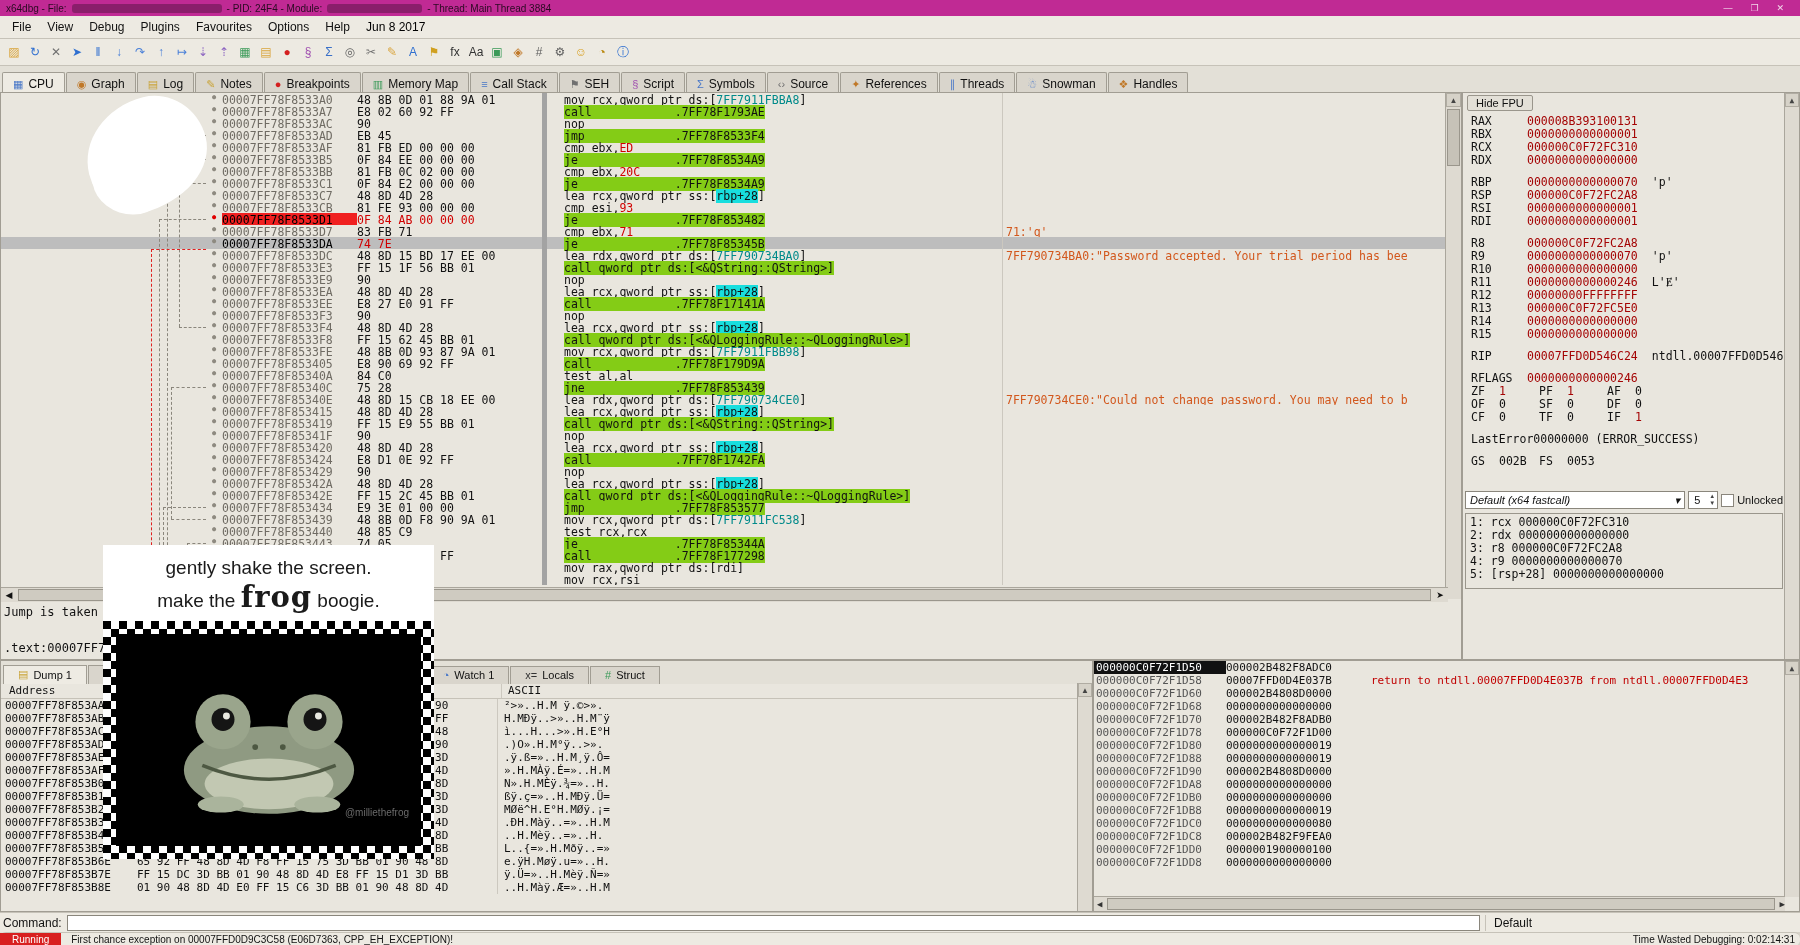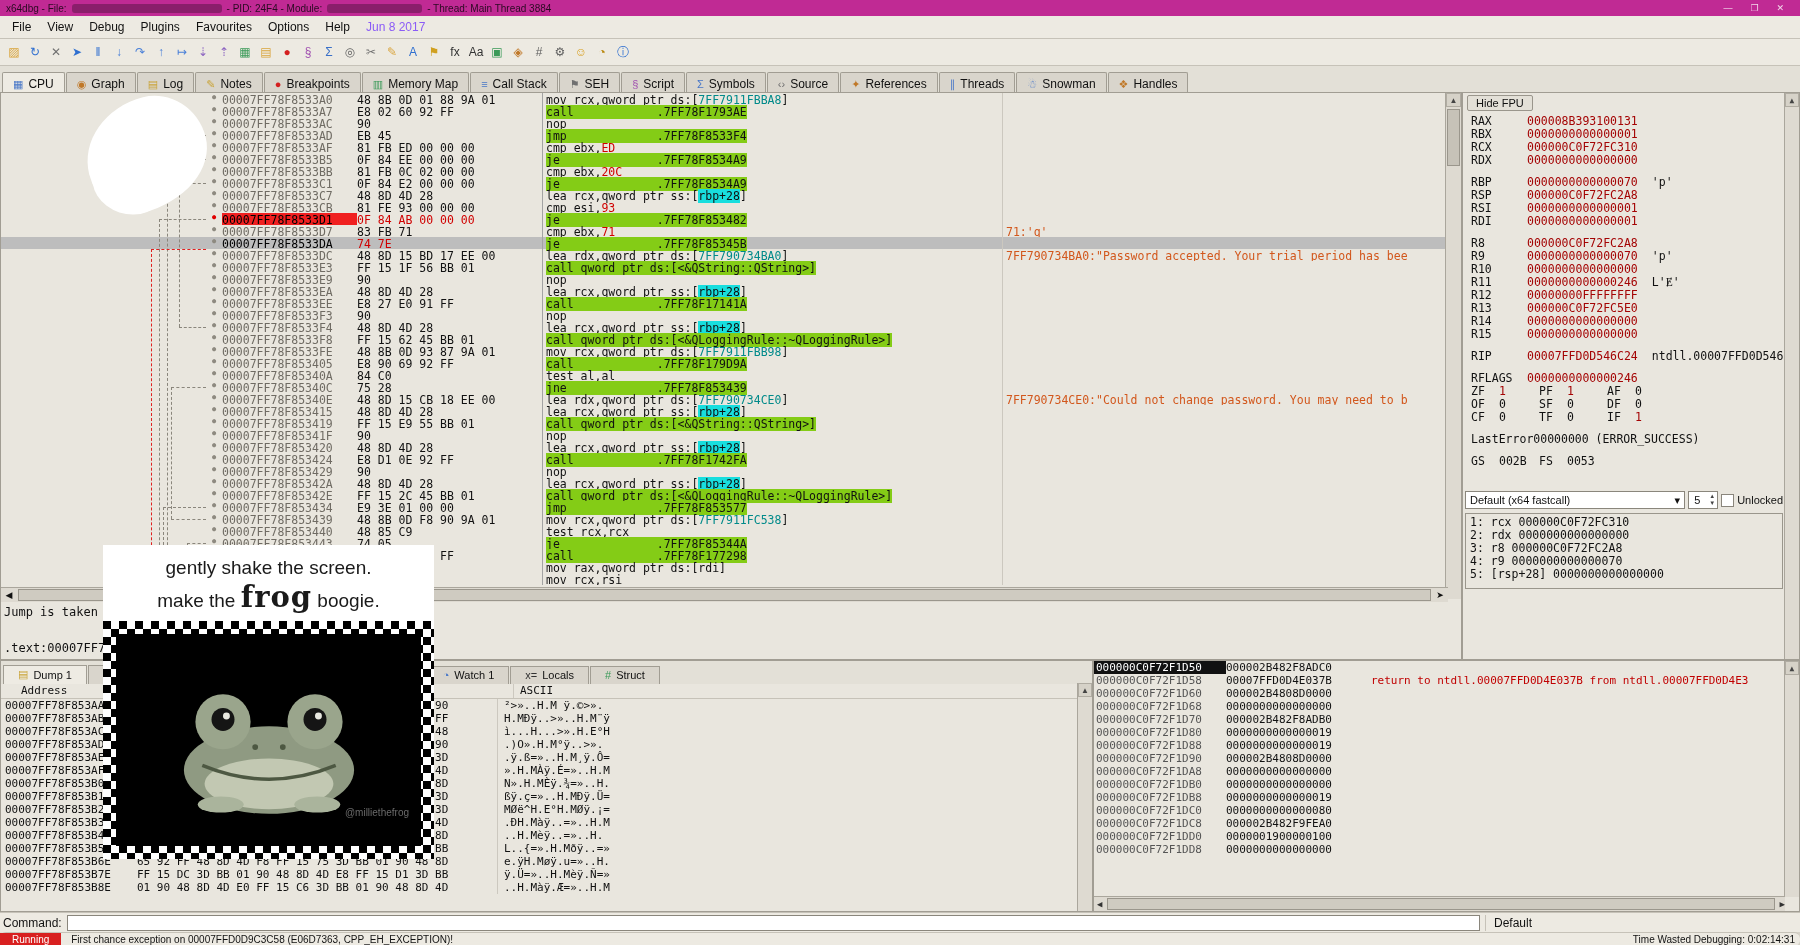--- a/index.html
+++ b/index.html
@@ -9,21 +9,21 @@
   
   .titlebar{height:16px;background:#c02a94;display:flex;align-items:center;padding:0 6px;
             color:#2a0a22;font-size:10px;gap:5px;}
   .redact{display:inline-block;height:9px;border-radius:3px;background:#8a1e6b;}
   .r1{width:150px}.r2{width:95px}
   .winbtns{margin-left:auto;display:flex;gap:18px;color:#f2d9ea;font-size:9px;padding-right:10px;}
 
   
   .menubar{height:22px;background:#edeae2;border-bottom:1px solid #c6c2b8;display:flex;align-items:center;padding:0 4px;}
   .mitem{padding:2px 8px;}
-  .builddate{color:#8b5cf6;margin-left:8px;}
+  .builddate{color:#000000;margin-left:8px;}
 
   
   .toolbar{height:26px;background:#edeae2;border-bottom:1px solid #c6c2b8;display:flex;align-items:center;padding:0 4px;gap:1px;}
   .tbi{width:20px;height:20px;display:flex;align-items:center;justify-content:center;font-size:12px;border-radius:2px;}
 
   
   .tabsbar{height:28px;background:#e3e0d7;display:flex;align-items:flex-end;padding:2px 2px 0;}
   .tab{display:flex;align-items:center;gap:5px;padding:4px 10px 5px;border:1px solid #a19d93;border-bottom:none;
        background:#d9d5cc;font-size:12px;margin-right:1px;border-radius:2px 2px 0 0;}
   .tab.active{background:#eeebe3;}
@@ -31,21 +31,21 @@
 
   
   .main{position:absolute;top:92px;left:0;width:1800px;height:568px;display:flex;}
   .disasm{width:1462px;position:relative;background:#e9e6de;border:1px solid #a19d93;box-sizing:border-box;}
   .dz{position:absolute;top:0;left:0;right:15px;height:492px;overflow:hidden;}
   .drow{display:flex;height:12px;line-height:12px;font:11.5px "DejaVu Sans Mono",monospace;white-space:pre;}
   .drow .jl{width:205px;flex:0 0 auto;}
   .drow .dot{width:16px;color:#8e8a80;font-size:7px;text-align:center;flex:0 0 auto;}
   .drow .addr{width:135px;color:#6f6b63;flex:0 0 auto;}
   .drow .bytes{width:185px;flex:0 0 auto;}
-  .drow .instr{width:460px;flex:0 0 auto;border-left:1px solid #a3a3a3;padding-left:3px;box-sizing:border-box;}
+  .drow .instr{width:460px;flex:0 0 auto;border-left:5px solid #a3a3a3;padding-left:17px;box-sizing:border-box;}
   .drow .cmt{flex:1;border-left:1px solid #ccc8bf;padding-left:3px;color:#d2571c;overflow:hidden;}
   .drow.sel{background:#bdbdbd;}
   .drow.sel .addr{color:#000;}
   .drow.bp .addr{background:#f02020;color:#000;}
   .drow.bp .dot{color:#e00000;}
   .yhl{background:#84cc16;}
   .chl{background:#18dede;}
   .taddr{color:#008a8a;}
   .imm{color:#d00000;}
   .bytes.bred{color:#d00000;}
@@ -80,36 +80,36 @@
   .rv{color:#a40404;}
   .rv.blk{color:#111;}
   .rx{color:#111;padding-left:14px;}
   .rsp{height:9px;}
   .fv1{color:#a40404;display:inline-block;min-width:40px;}
   .fv0{color:#111;display:inline-block;min-width:40px;}
   .regsb{position:absolute;top:0;right:0;width:14px;bottom:0;background:#dedad1;border-left:1px solid #aaa69c;}
 
   .ccbar{position:absolute;top:396px;left:2px;right:16px;height:22px;display:flex;align-items:center;gap:3px;
          font-family:"Liberation Sans",sans-serif;font-size:11px;}
-  .combo{flex:1;background:#fff;border:1px solid #8a867c;height:18px;display:flex;align-items:center;padding:0 4px;justify-content:space-between;box-sizing:border-box;}
+  .combo{flex:1;background:#fff;border:1px solid #8a867c;height:18px;display:flex;align-items:center;padding:0 4px;justify-content:space-between;box-sizing:border-box;font-style:italic;}
   .spin{width:30px;height:18px;background:#fff;border:1px solid #8a867c;display:flex;align-items:center;padding-left:5px;position:relative;box-sizing:border-box;}
   .spin .ud{position:absolute;right:2px;top:1px;font-size:6px;line-height:7px;color:#444;}
   .chk{width:11px;height:11px;background:#fff;border:1px solid #8a867c;flex:0 0 auto;}
   .argbox{position:absolute;top:420px;left:2px;right:16px;height:76px;border:1px solid #9a968c;background:#e9e6de;padding:2px 4px;box-sizing:border-box;}
   .argrow{height:13px;line-height:13px;white-space:pre;}
 
   
   .bottom{position:absolute;top:660px;left:0;width:1800px;height:252px;display:flex;}
   .dumpside{width:1093px;position:relative;border:1px solid #a19d93;box-sizing:border-box;background:#e9e6de;}
   .dtabs{height:22px;display:flex;align-items:flex-end;background:#e3e0d7;padding:1px 2px 0;}
   .dtab{display:flex;align-items:center;gap:5px;padding:2px 14px 3px;border:1px solid #a19d93;border-bottom:none;
         background:#d9d5cc;font-size:11px;margin-right:1px;}
   .dtab.active{background:#eeebe3;}
   .dhead{height:14px;font:11px "DejaVu Sans Mono",monospace;display:flex;border-bottom:1px solid #c6c2b8;}
-  .dhead .ha{width:132px;padding-left:20px;flex:0 0 auto;}
+  .dhead .ha{width:132px;padding-left:8px;flex:0 0 auto;}
   .dhead .hh{width:360px;flex:0 0 auto;}
   .dhead .hasc{padding-left:6px;border-left:1px solid #ccc8bf;}
   .dumprows{font:11px "DejaVu Sans Mono",monospace;}
   .dr{height:13px;line-height:13px;display:flex;white-space:pre;}
   .dr .da{width:132px;padding-left:4px;flex:0 0 auto;}
   .dr .dh{width:360px;flex:0 0 auto;}
   .dr .dasc{padding-left:6px;border-left:1px solid #ccc8bf;}
   .dsbv{position:absolute;top:22px;right:0;bottom:0;width:14px;background:#dedad1;border-left:1px solid #aaa69c;}
 
   .stackside{flex:1;position:relative;border:1px solid #a19d93;border-left:1px solid #a19d93;box-sizing:border-box;background:#e9e6de;
@@ -472,20 +472,21 @@
 
       </div>
     </div>
     <div class="stackside">
       <div class="srows">
           <div class="sr sel"><span class="sa">000000C0F72F1D50</span><span class="sv">000002B482F8ADC0</span><span class="sc"></span></div>
           <div class="sr"><span class="sa">000000C0F72F1D58</span><span class="sv">00007FFD0D4E037B</span><span class="sc">return to ntdll.00007FFD0D4E037B from ntdll.00007FFD0D4E3</span></div>
           <div class="sr"><span class="sa">000000C0F72F1D60</span><span class="sv">000002B4808D0000</span><span class="sc"></span></div>
           <div class="sr"><span class="sa">000000C0F72F1D68</span><span class="sv">0000000000000000</span><span class="sc"></span></div>
           <div class="sr"><span class="sa">000000C0F72F1D70</span><span class="sv">000002B482F8ADB0</span><span class="sc"></span></div>
+          <div class="sr"><span class="sa">000000C0F72F1D78</span><span class="sv">000000C0F72F1D00</span><span class="sc"></span></div>
           <div class="sr"><span class="sa">000000C0F72F1D80</span><span class="sv">0000000000000019</span><span class="sc"></span></div>
           <div class="sr"><span class="sa">000000C0F72F1D88</span><span class="sv">0000000000000019</span><span class="sc"></span></div>
           <div class="sr"><span class="sa">000000C0F72F1D90</span><span class="sv">000002B4808D0000</span><span class="sc"></span></div>
           <div class="sr"><span class="sa">000000C0F72F1DA8</span><span class="sv">0000000000000000</span><span class="sc"></span></div>
           <div class="sr"><span class="sa">000000C0F72F1DB0</span><span class="sv">0000000000000000</span><span class="sc"></span></div>
           <div class="sr"><span class="sa">000000C0F72F1DB8</span><span class="sv">0000000000000019</span><span class="sc"></span></div>
           <div class="sr"><span class="sa">000000C0F72F1DC0</span><span class="sv">0000000000000080</span><span class="sc"></span></div>
           <div class="sr"><span class="sa">000000C0F72F1DC8</span><span class="sv">000002B482F9FEA0</span><span class="sc"></span></div>
           <div class="sr"><span class="sa">000000C0F72F1DD0</span><span class="sv">0000001900000100</span><span class="sc"></span></div>
           <div class="sr"><span class="sa">000000C0F72F1DD8</span><span class="sv">0000000000000000</span><span class="sc"></span></div>

